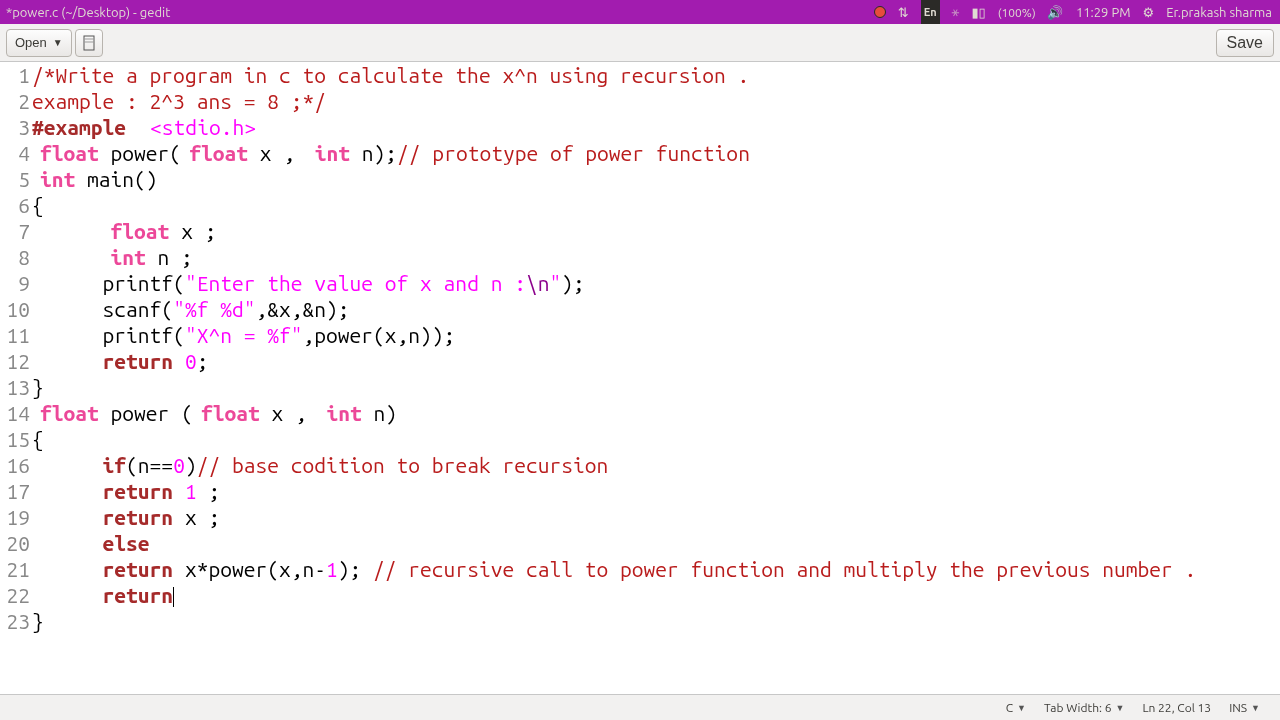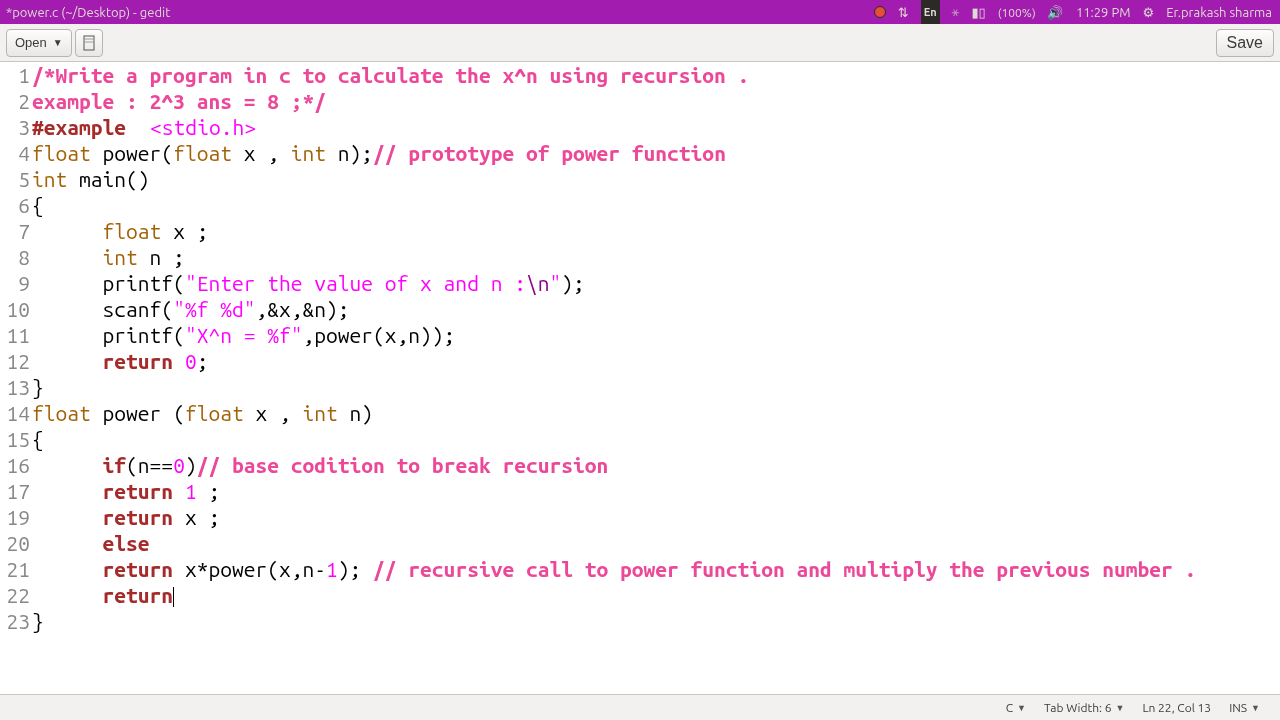--- a/index.html
+++ b/index.html
@@ -20,23 +20,23 @@
 .newdoc-btn svg { width:16px; height:16px; }
 .toolbar-spacer { flex:1; }
 .save-btn { height:28px; background:linear-gradient(#fdfdfd,#e9e7e5); border:1px solid #b8b4ae; border-radius:4px; padding:0 10px; display:flex; align-items:center; font-size:16px; color:#3c3b37; cursor:pointer;margin-left:20px; }
 
 .editor { position: absolute; top: 62px; bottom: 26px; left: 0; right: 0; background: #fff; overflow: auto; font-family: "Ubuntu Mono", "DejaVu Sans Mono", monospace; font-size: 21px; line-height: 26px; }
 .editor-row { display: flex; }
 .gutter { width: 32px; text-align: right; color: #888; padding-right: 2px; user-select: none; }
 .codecell { flex: 1; white-space: pre; color: #000; }
 .codecell.wrap { white-space: pre-wrap; }
 
-.tok-comment { color: #ec4899; font-weight: bold; }
+.tok-comment { color: #b91c1c; }
 .tok-keyword { color: #a52a2a; font-weight: bold; }
-.tok-type    { color: #a16207; font-weight: normal; }
+.tok-type    { color: #ec4899; font-weight: bold; margin-left: 8px; }
 .tok-string  { color: #ff00ff; }
 .tok-special { color: #8b008b; }
 .tok-number  { color: #ff00ff; }
 .tok-preproc-keyword { color: #a52a2a; font-weight: bold; }
 .tok-preproc-rest    { color: #ff00ff; margin-left: 24px; }
 
 .cursor { display:inline-block; width:1px; height:20px; background:#000; vertical-align: text-bottom; }
 
 .statusbar { position:absolute; bottom:0; left:0; right:0; height:26px; background:#f2f1f0; border-top:1px solid #c7c7c7; display:flex; align-items:center; justify-content:flex-end; gap:18px; padding:0 20px; font-size:12px; color:#3c3b37; }
 .statusbar .dd { display:flex; align-items:center; gap:4px; cursor:pointer; }

